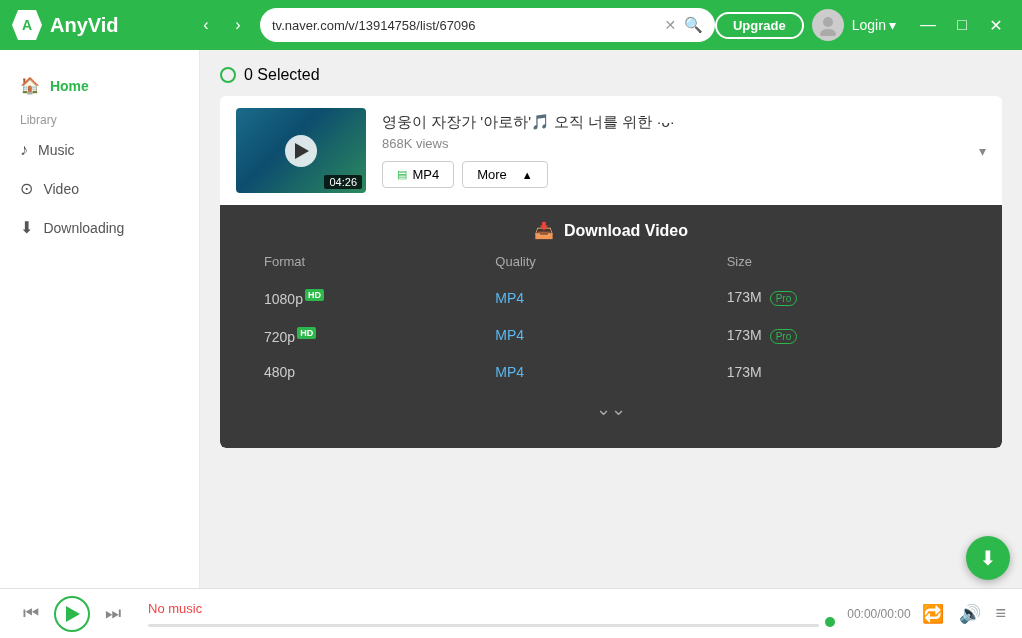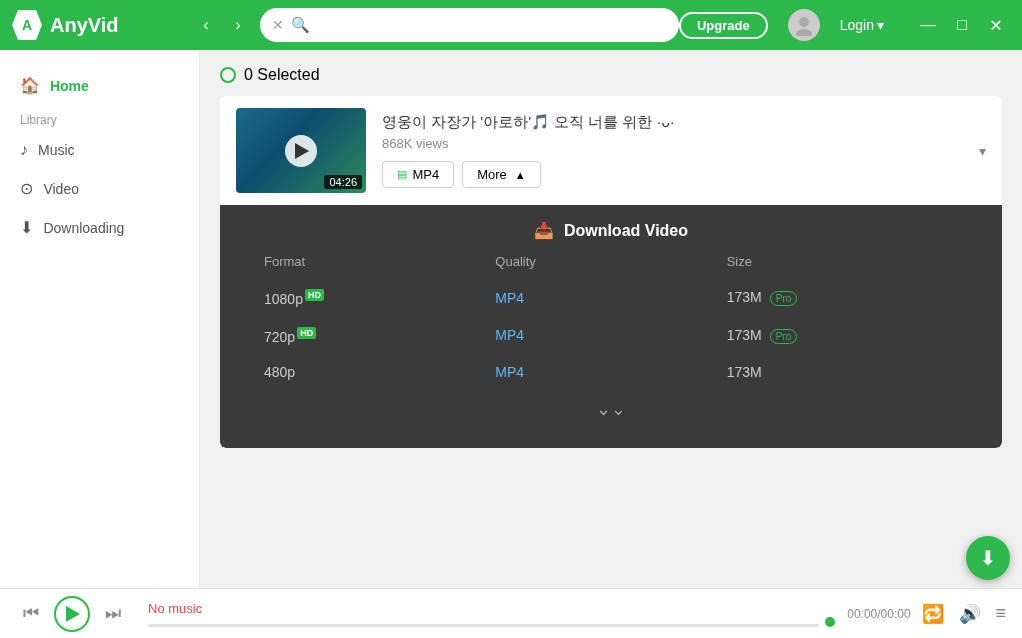--- a/index.html
+++ b/index.html
@@ -12,21 +12,21 @@
     .logo-area { display: flex; align-items: center; gap: 8px; min-width: 180px; }
     .logo-icon { width: 30px; height: 30px; background: white; clip-path: polygon(20% 0%, 80% 0%, 100% 50%, 80% 100%, 20% 100%, 0% 50%); display: flex; align-items: center; justify-content: center; }
     .logo-icon-inner { color: #2db84b; font-weight: 900; font-size: 14px; }
     .logo-text { color: white; font-size: 20px; font-weight: 700; }
     .nav-arrows { display: flex; gap: 4px; margin-right: 8px; }
     .nav-arrow { width: 28px; height: 28px; border: none; background: transparent; color: white; font-size: 16px; cursor: pointer; display: flex; align-items: center; justify-content: center; border-radius: 4px; }
     .url-bar { flex: 1; background: white; border-radius: 20px; height: 34px; display: flex; align-items: center; padding: 0 12px; gap: 8px; max-width: 600px; }
     .url-text { flex: 1; font-size: 13px; color: #333; overflow: hidden; white-space: nowrap; text-overflow: ellipsis; }
     .url-clear { color: #999; cursor: pointer; font-size: 14px; }
     .url-search { color: #666; font-size: 15px; }
-    .titlebar-right { display: flex; align-items: center; gap: 20px; margin-left: auto; justify-content: flex-end; }
+    .titlebar-right { display: flex; align-items: center; gap: 8px; margin-left: auto; justify-content: flex-end; }
     .upgrade-btn { border: 2px solid white; background: transparent; color: white; border-radius: 18px; padding: 4px 16px; font-size: 13px; font-weight: 600; cursor: pointer; }
     .avatar { width: 32px; height: 32px; border-radius: 50%; background: #ccc; display: flex; align-items: center; justify-content: center; }
     .login-btn { color: white; font-size: 14px; cursor: pointer; display: flex; align-items: center; gap: 3px; }
     .win-controls { display: flex; gap: 6px; margin-left: 10px; }
     .win-btn { width: 28px; height: 28px; background: transparent; border: none; color: white; cursor: pointer; font-size: 16px; display: flex; align-items: center; justify-content: center; border-radius: 3px; }
 
     
     .main-layout { display: flex; flex: 1; overflow: hidden; }
 
     
@@ -51,21 +51,21 @@
     .thumb-overlay { position: absolute; inset: 0; display: flex; align-items: center; justify-content: center; }
     .play-btn-thumb { width: 32px; height: 32px; background: rgba(255,255,255,0.85); border-radius: 50%; display: flex; align-items: center; justify-content: center; }
     .play-triangle { width: 0; height: 0; border-style: solid; border-width: 8px 0 8px 14px; border-color: transparent transparent transparent #333; margin-left: 2px; }
     .thumb-duration { position: absolute; bottom: 4px; right: 4px; background: rgba(0,0,0,0.75); color: white; font-size: 11px; padding: 1px 5px; border-radius: 2px; }
     .video-info { flex: 1; }
     .video-title { font-size: 15px; color: #333; font-weight: 500; margin-bottom: 4px; }
     .video-views { font-size: 13px; color: #888; margin-bottom: 10px; }
     .video-actions { display: flex; gap: 8px; align-items: center; }
     .action-btn { border: 1px solid #ccc; background: white; border-radius: 4px; padding: 5px 14px; font-size: 13px; cursor: pointer; display: flex; align-items: center; gap: 5px; }
     .mp4-icon { color: #2db84b; font-size: 11px; }
-    .more-btn { border: 1px solid #ccc; background: white; border-radius: 4px; padding: 5px 14px; font-size: 13px; cursor: pointer; display: flex; align-items: center; gap: 8px; }
+    .more-btn { border: 1px solid #ccc; background: white; border-radius: 4px; padding: 5px 14px; font-size: 13px; cursor: pointer; display: flex; align-items: center; gap: 15px; }
     .chevron-up { font-size: 11px; }
     .expand-icon { color: #888; font-size: 14px; margin-left: auto; cursor: pointer; }
 
     
     .download-panel { background: #3a3a3a; border-radius: 0 0 6px 6px; padding: 16px 24px 20px; }
     .download-panel-header { display: flex; align-items: center; justify-content: center; gap: 10px; color: white; font-size: 16px; font-weight: 600; margin-bottom: 14px; }
     .download-table-header { display: grid; grid-template-columns: 1fr 1fr 1fr; color: #aaa; font-size: 13px; padding: 0 20px; margin-bottom: 10px; }
     .download-row { display: grid; grid-template-columns: 1fr 1fr 1fr; align-items: center; padding: 10px 20px; color: #ddd; font-size: 14px; }
     .quality-text { color: #ccc; }
     .hd-badge { display: inline-block; background: #2db84b; color: white; font-size: 9px; font-weight: 700; padding: 1px 3px; border-radius: 2px; margin-left: 2px; vertical-align: super; }
@@ -100,20 +100,21 @@
     <div class="logo-icon">
       <span class="logo-icon-inner">A</span>
     </div>
     <span class="logo-text">AnyVid</span>
   </div>
   <div class="nav-arrows">
     <button class="nav-arrow">‹</button>
     <button class="nav-arrow">›</button>
   </div>
   <div class="url-bar">
+    <span class="url-text">tv.naver.com/v/13914758/list/67096</span>
     <span class="url-clear">✕</span>
     <span class="url-search">🔍</span>
   </div>
   <div class="titlebar-right">
     <button class="upgrade-btn">Upgrade</button>
     <div class="avatar">
       <svg width="22" height="22" viewBox="0 0 22 22">
         <circle cx="11" cy="8" r="5" fill="#aaa"></circle>
         <ellipse cx="11" cy="20" rx="8" ry="5" fill="#aaa"></ellipse>
       </svg>

